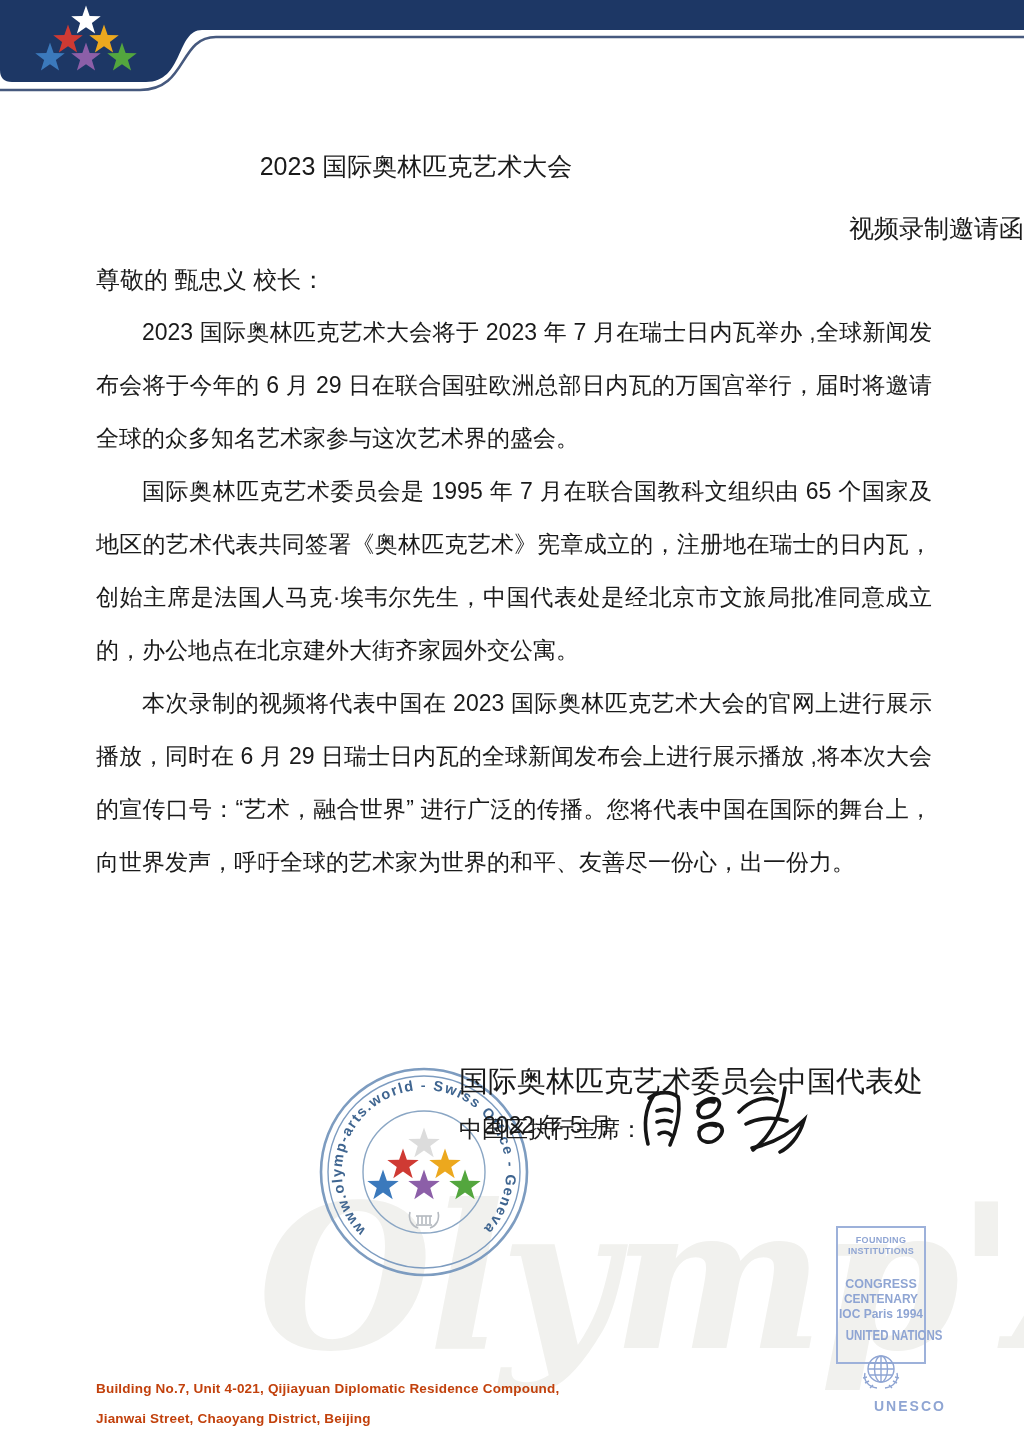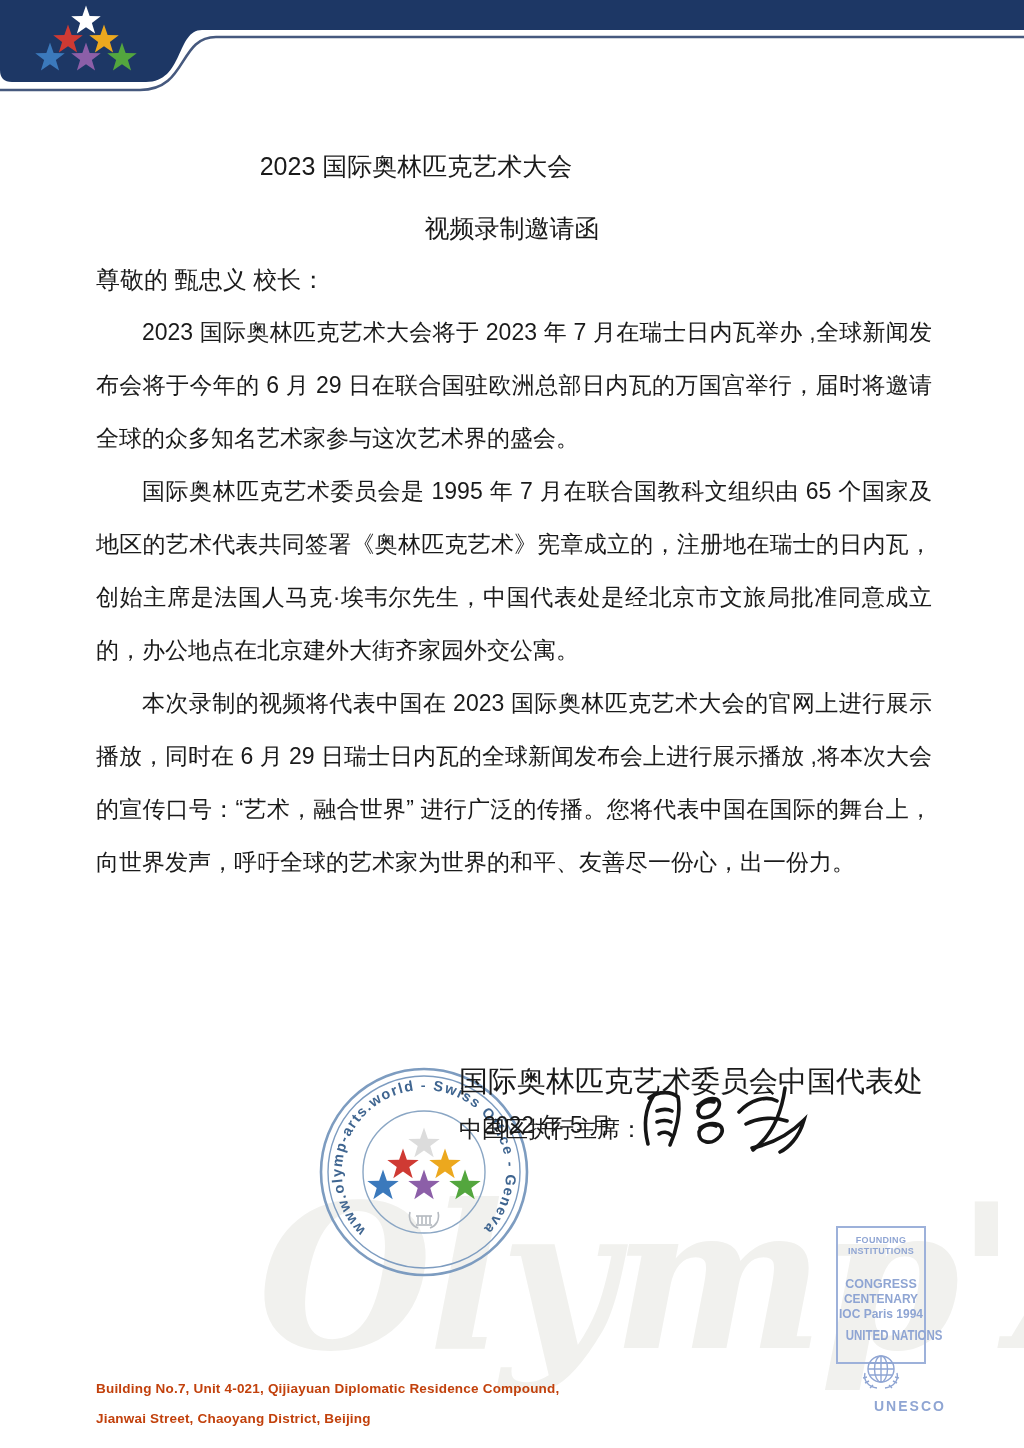--- a/index.html
+++ b/index.html
@@ -13,21 +13,21 @@
   
   .watermark{
     position:absolute;left:258px;top:1168px;z-index:1;
     font-family:"DejaVu Serif",serif;font-style:italic;font-weight:bold;
     font-size:200px;line-height:1.1;color:#f1f1ee;white-space:nowrap;
     letter-spacing:-4px;user-select:none;
   }
   
   .title{position:absolute;left:0;top:150px;width:832px;text-align:center;
     font-size:25px;z-index:3;}
-  .subtitle{position:absolute;left:0;top:212px;width:1024px;text-align:center;
+  .subtitle{position:absolute;left:0;top:212px;width:1024px;text-align:right;
     font-size:25px;z-index:3;}
   .salutation{position:absolute;left:96px;top:264px;font-size:24px;z-index:3;}
   .body-text{position:absolute;left:96px;top:306px;width:836px;z-index:3;}
   .body-text p{
     margin:0;font-size:23px;line-height:53px;text-indent:2em;
     text-align:justify;text-justify:inter-ideograph;
   }
   .sig-org{position:absolute;left:459px;top:1062px;font-size:29px;z-index:4;}
   .sig-title{position:absolute;left:459px;top:1114px;font-size:23px;z-index:4;}
   .sig-script{position:absolute;left:636px;top:1082px;z-index:4;}

